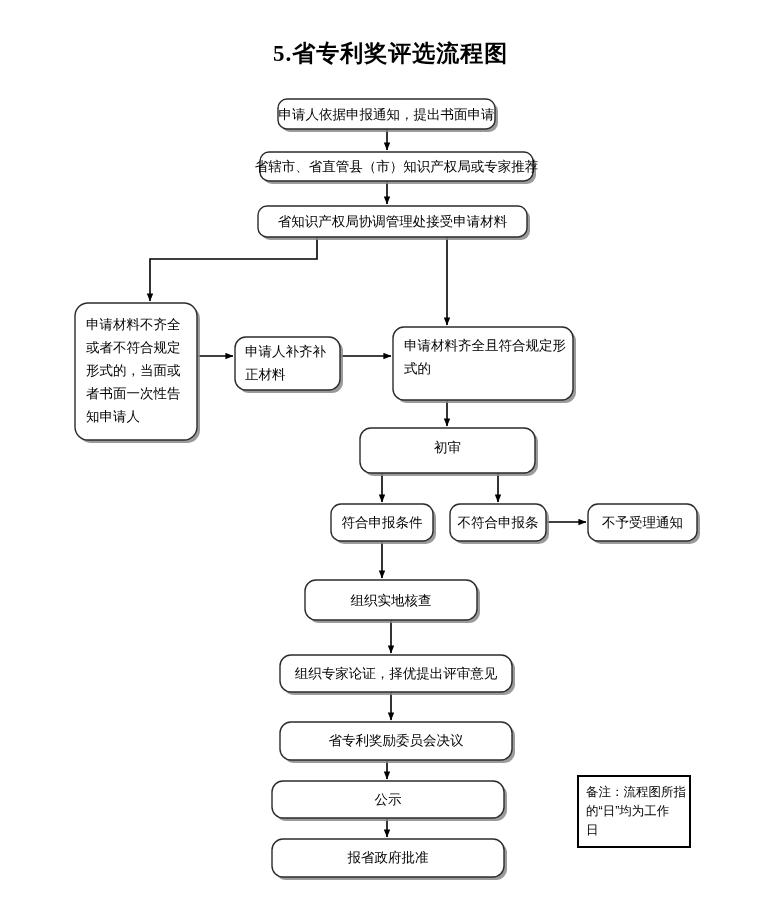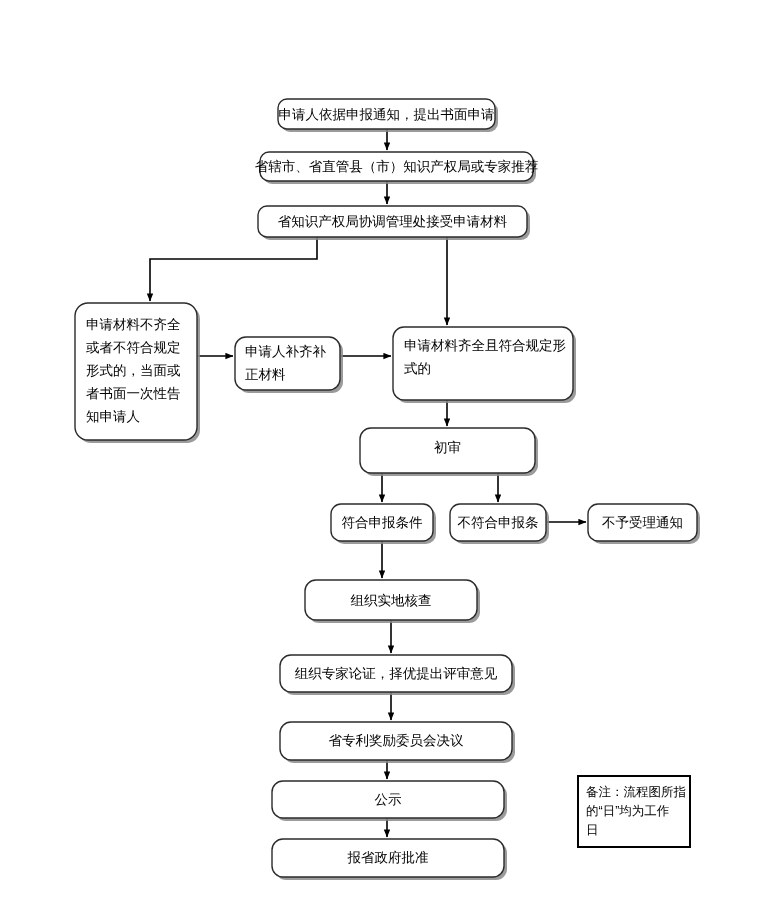--- a/index.html
+++ b/index.html
@@ -69,20 +69,21 @@
     font-size: 12.5px;
     fill: #000000;
     dominant-baseline: middle;
   }
 </style>
 </head>
 <body>
 
 <div id="flow-root">
 
+  <div class="chart-title">5.省专利奖评选流程图</div>
 
   <svg class="flow-svg" viewBox="0 0 781 919">
     <defs>
       <marker id="arrowhead" markerWidth="9" markerHeight="9" refX="7.6" refY="3.2" orient="auto" markerUnits="userSpaceOnUse">
         <path d="M0,0 L8,3.2 L0,6.4 z" fill="#000000"></path>
       </marker>
     </defs>
 
     <g>
       <line class="connector" x1="387" y1="129" x2="387" y2="150" marker-end="url(#arrowhead)"></line>

